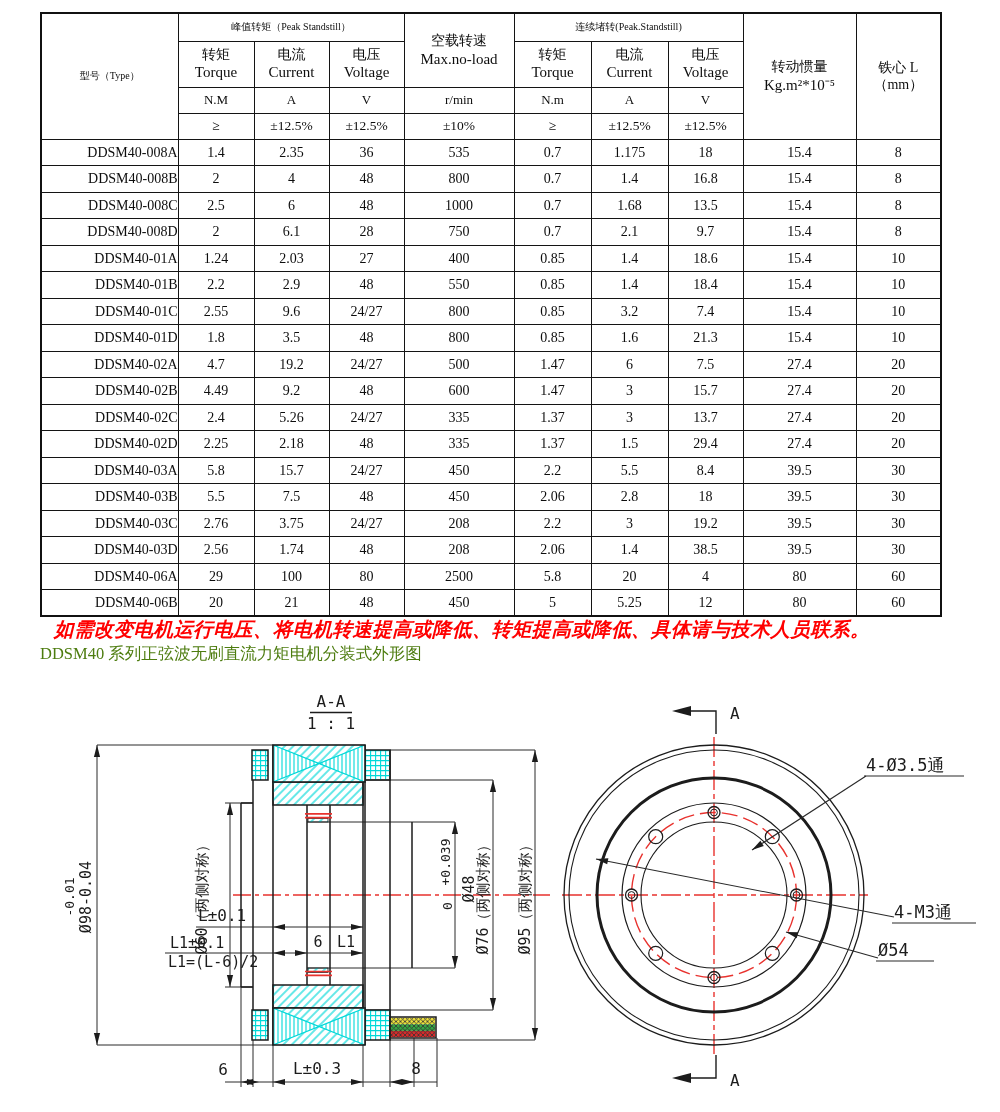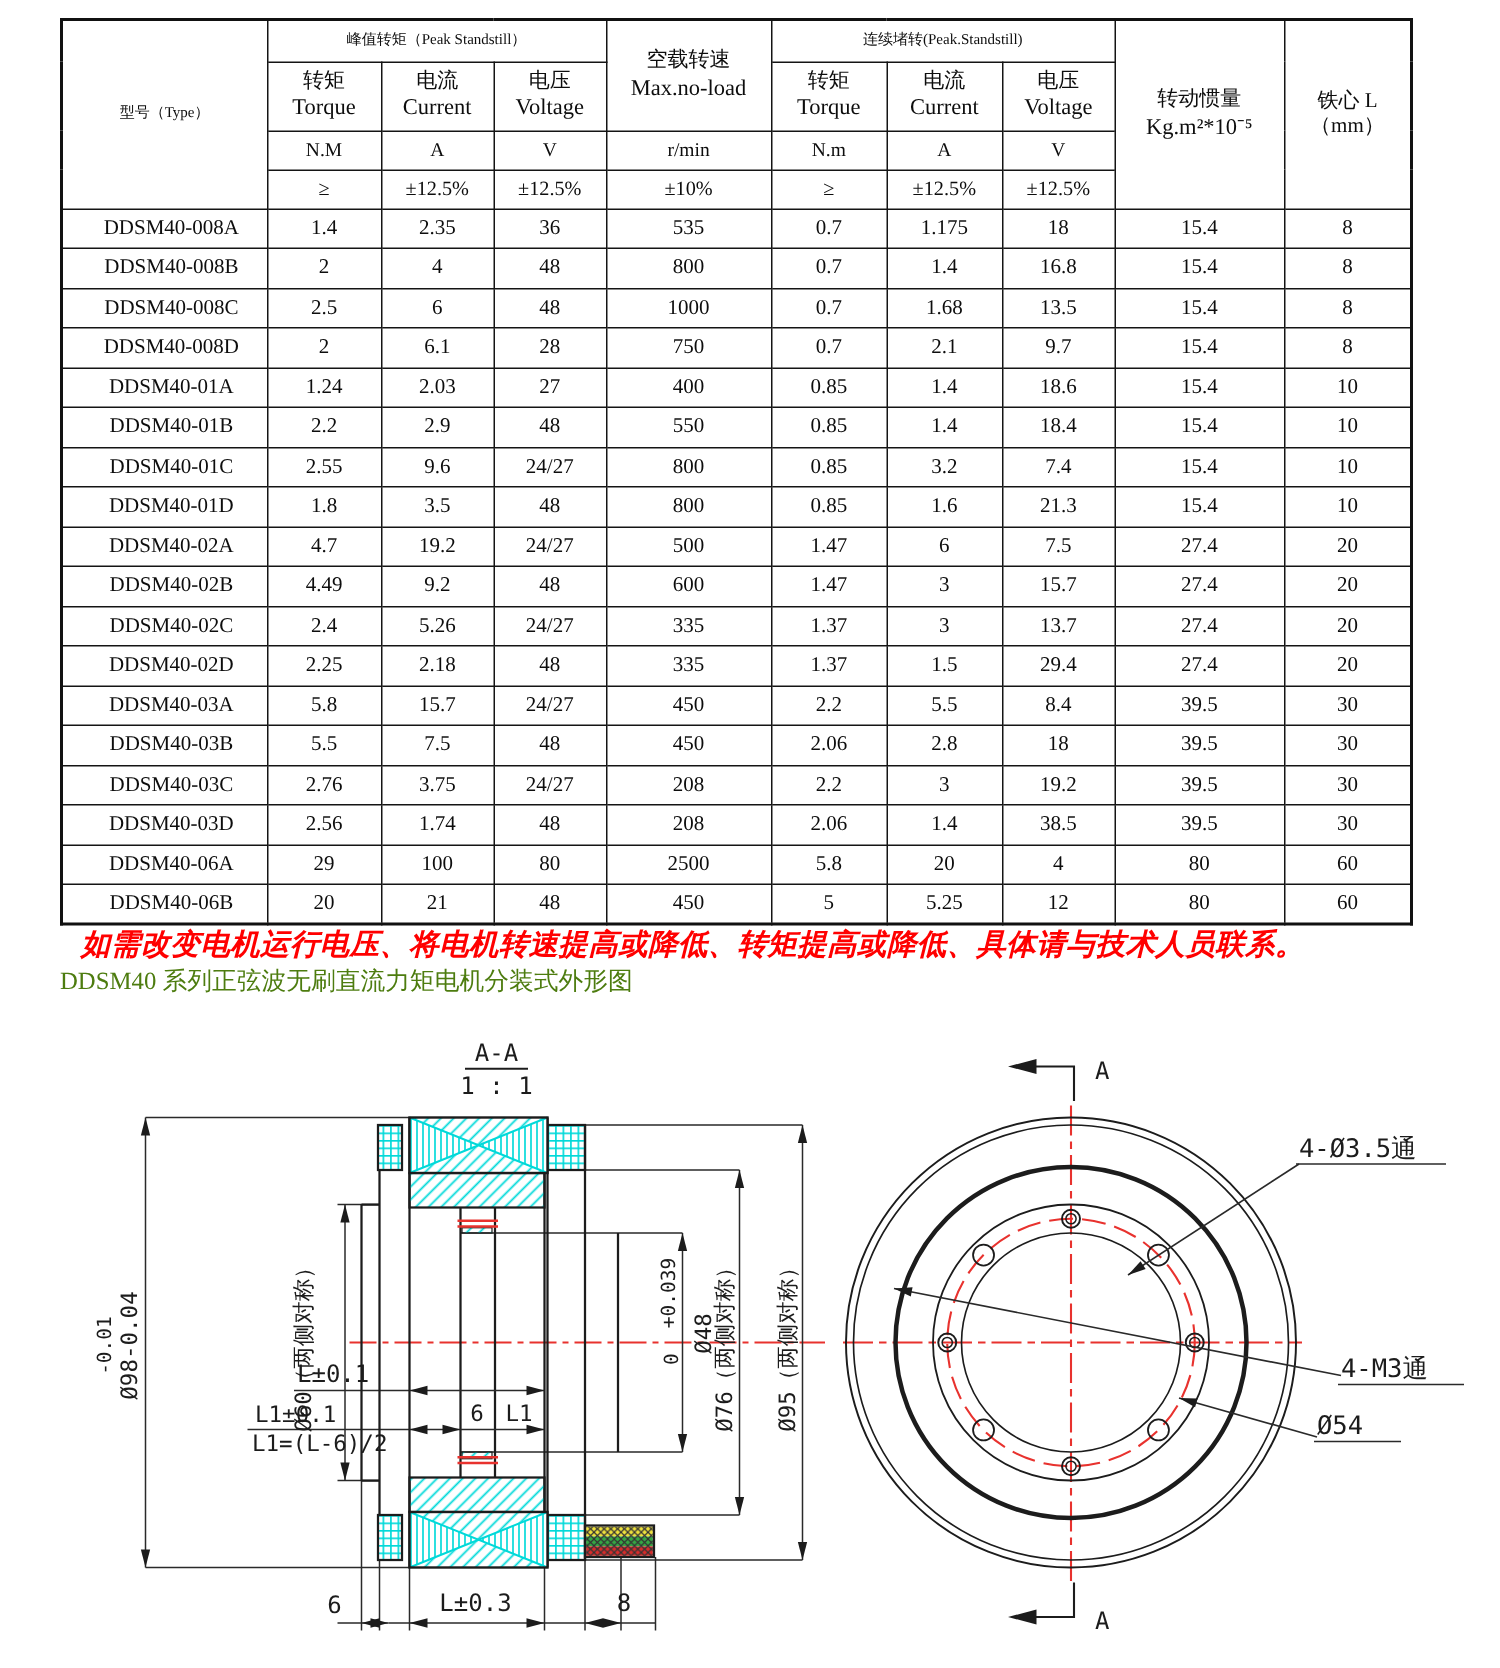--- a/index.html
+++ b/index.html
@@ -13,21 +13,21 @@
     padding:0;font-weight:normal;color:#0d0d0d;line-height:1.25;overflow:hidden;}
   #spec-table{border:2px solid #111;}
   .r1{height:28px}.r2{height:46px}.r3{height:26px}.r4{height:26px}
   #spec-table tbody tr{height:26.5px;}
   .hdr-cn{font-size:14px;display:block;}
   .hdr-en{font-size:15px;display:block;}
   .hdr-one{font-size:10px;}
   .unit{font-size:13px;}
   .tol{font-size:13.5px;}
   #spec-table tbody td{font-size:14px;}
-  #spec-table tbody td.c-type{text-align:center;padding-left:9px;}
+  #spec-table tbody td.c-type{text-align:right;padding-left:9px;}
   
   #warning-line{position:absolute;left:54px;top:616px;width:930px;
     color:#ff0000;font-family:"Liberation Sans",sans-serif;
     font-weight:700;font-size:19.5px;letter-spacing:0.4px;white-space:nowrap;font-style:italic;}
   #caption-line{position:absolute;left:40px;top:643px;font-size:16.5px;color:#4d7c0f;
     font-family:"Liberation Serif",serif;}
   
   #drawing-svg{position:absolute;left:0;top:675px;width:1000px;height:437px;}
   #drawing-svg text{font-family:"DejaVu Sans Mono","Liberation Mono",monospace;
     fill:#1c1c1c;}

